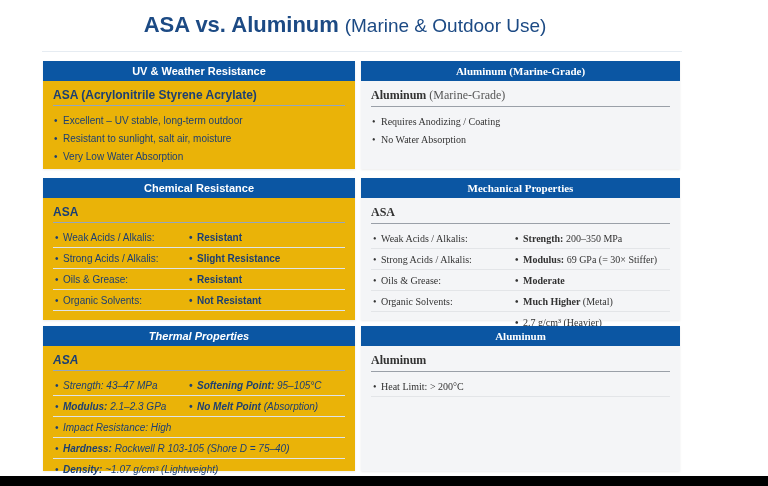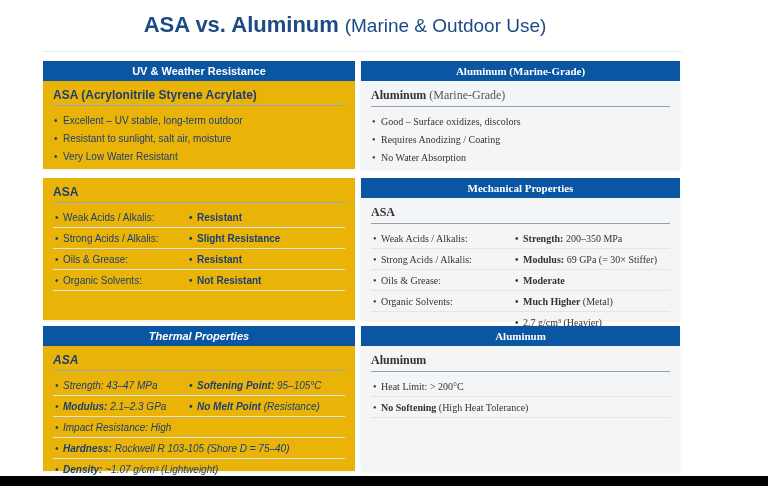--- a/index.html
+++ b/index.html
@@ -77,38 +77,38 @@
 
 <div class="card asa" style="left:43px;top:61px;width:312px;height:108px;">
   <div class="card-head">UV &amp; Weather Resistance</div>
   <div class="sub-head">
     <span>ASA</span>
     <span>(Acrylonitrile Styrene Acrylate)</span>
   </div>
   <ul>
     <li>Excellent – UV stable, long-term outdoor</li>
     <li>Resistant to sunlight, salt air, moisture</li>
-    <li>Very Low Water Resistant</li>
+    <li>Very Low Water Absorption</li>
   </ul>
 </div>
 
 <div class="card al" style="left:361px;top:61px;width:319px;height:108px;">
   <div class="card-head">Aluminum (Marine-Grade)</div>
   <div class="sub-head">
     <span>Aluminum</span>
     <span class="light">(Marine-Grade)</span>
   </div>
   <ul>
-    <li>Good – Surface oxidizes, discolors</li>
     <li>Requires Anodizing / Coating</li>
     <li>No Water Absorption</li>
   </ul>
 </div>
 
 <div class="card asa" style="left:43px;top:178px;width:312px;height:142px;">
+  <div class="card-head">Chemical Resistance</div>
   <div class="sub-head">ASA</div>
   <div class="rows">
     <div class="row">
       <span class="c1">Weak Acids / Alkalis:</span>
       <span class="c2">Resistant</span>
     </div>
     <div class="row">
       <span class="c1">Strong Acids / Alkalis:</span>
       <span class="c2">Slight Resistance</span>
     </div>
@@ -153,40 +153,37 @@
 <div class="card asa" style="left:43px;top:326px;width:312px;height:145px;font-style:italic;">
   <div class="card-head">Thermal Properties</div>
   <div class="sub-head">ASA</div>
   <div class="rows">
     <div class="row">
       <span class="c1">Strength: 43–47 MPa</span>
       <span class="c2"><span class="b">Softening Point:</span> <span class="n">95–105°C</span></span>
     </div>
     <div class="row">
       <span class="c1"><span class="b">Modulus:</span> <span>2.1–2.3 GPa</span></span>
-      <span class="c2"><span class="b">No Melt Point</span> <span class="n">(Resistance)</span></span>
+      <span class="c2"><span class="b">No Melt Point</span> <span class="n">(Absorption)</span></span>
     </div>
     <div class="row">
       <span class="c1" style="width:auto;"><span class="b"></span><span>Impact Resistance:  High</span></span>
     </div>
     <div class="row">
       <span class="c1" style="width:auto;"><span class="b">Hardness:</span> <span>Rockwell R 103-105 (Shore D = 75–40)</span></span>
     </div>
     <div class="row" style="border-bottom:none;">
       <span class="c1" style="width:auto;"><span class="b">Density:</span> <span>~1.07 g/cm³ (Lightweight)</span></span>
     </div>
   </div>
 </div>
 
 <div class="card al" style="left:361px;top:326px;width:319px;height:145px;">
   <div class="card-head">Aluminum</div>
   <div class="sub-head">Aluminum</div>
   <div class="rows">
     <div class="row">
       <span class="c1" style="width:auto;">Heat Limit: &gt; 200°C</span>
     </div>
-    <div class="row">
-      <span class="c1" style="width:auto;"><span class="b">No Softening</span> <span>(High Heat Tolerance)</span></span>
-    </div>
   </div>
 </div>
 
 <div class="bottom-bar"></div>
 
 </body></html>

